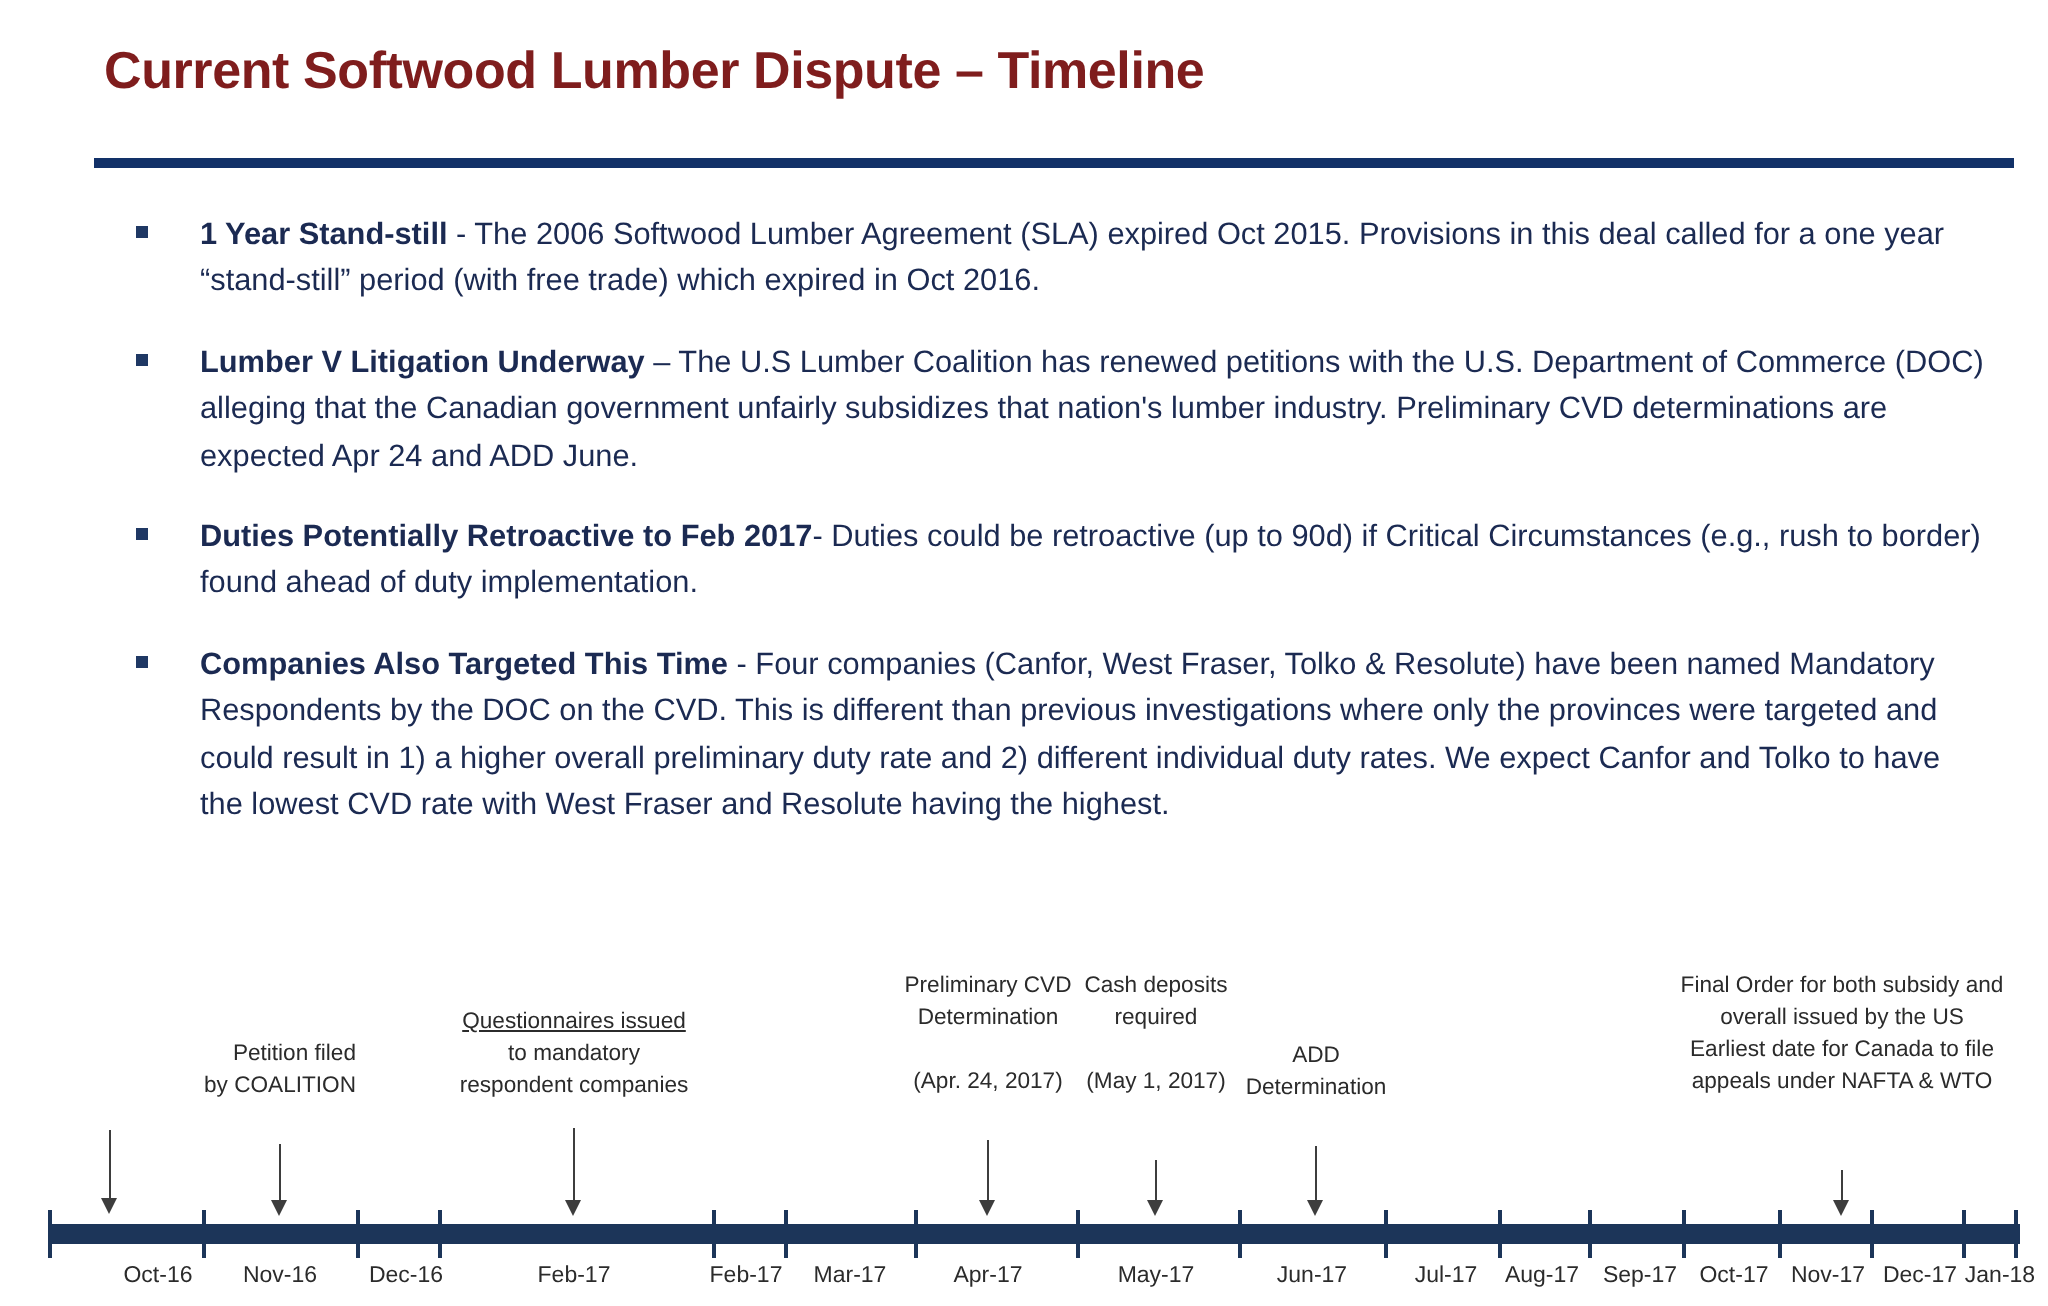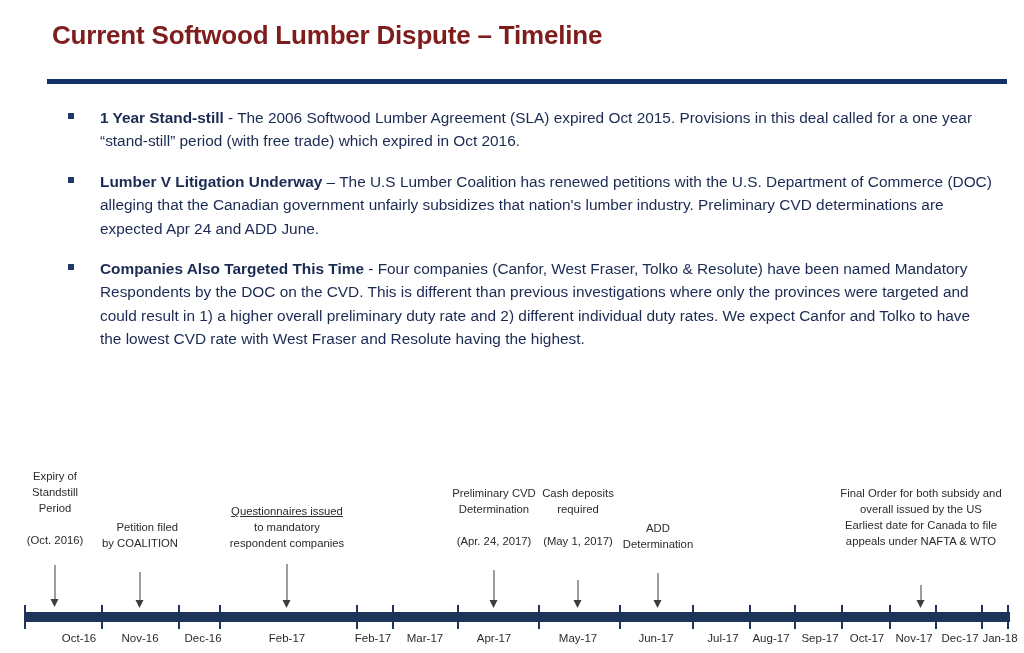--- a/index.html
+++ b/index.html
@@ -132,20 +132,21 @@
 </style>
 </head>
 <body>
 
 <div class="slide-title">Current Softwood Lumber Dispute – Timeline</div>
 <div class="title-rule"></div>
 
 <div class="bullets">
     <div class="bullet-row"><span class="bullet-marker"></span><span class="bullet-lead">1 Year Stand-still</span><span> - The 2006 Softwood Lumber Agreement (SLA) expired Oct 2015. Provisions in this deal called for a one year “stand-still” period (with free trade) which expired in Oct 2016.</span></div>
     <div class="bullet-row"><span class="bullet-marker"></span><span class="bullet-lead">Lumber V Litigation Underway</span><span> – The U.S Lumber Coalition has renewed petitions with the U.S. Department of Commerce (DOC) alleging that the Canadian government unfairly subsidizes that nation's lumber industry. Preliminary CVD determinations are expected Apr 24 and ADD June.</span></div>
+    <div class="bullet-row"><span class="bullet-marker"></span><span class="bullet-lead">Duties Potentially Retroactive to Feb 2017</span><span>- Duties could be retroactive (up to 90d) if Critical Circumstances (e.g., rush to border) found ahead of duty implementation.</span></div>
     <div class="bullet-row"><span class="bullet-marker"></span><span class="bullet-lead">Companies Also Targeted This Time</span><span> - Four companies (Canfor, West Fraser, Tolko &amp; Resolute) have been named Mandatory Respondents by the DOC on the CVD. This is different than previous investigations where only the provinces were targeted and could result in 1) a higher overall preliminary duty rate and 2) different individual duty rates. We expect Canfor and Tolko to have the lowest CVD rate with West Fraser and Resolute having the highest.</span></div>
   </div>
 
 <div class="timeline">
   <div class="axis-bar"></div>
 <div class="tick" style="left: 24px;"></div>
     <div class="tick" style="left: 101px;"></div>
     <div class="tick" style="left: 178px;"></div>
     <div class="tick" style="left: 219px;"></div>
     <div class="tick" style="left: 356px;"></div>
@@ -170,27 +171,20 @@
     <div class="month-label" style="left: 494px;">Apr-17</div>
     <div class="month-label" style="left: 578px;">May-17</div>
     <div class="month-label" style="left: 656px;">Jun-17</div>
     <div class="month-label" style="left: 723px;">Jul-17</div>
     <div class="month-label" style="left: 771px;">Aug-17</div>
     <div class="month-label" style="left: 820px;">Sep-17</div>
     <div class="month-label" style="left: 867px;">Oct-17</div>
     <div class="month-label" style="left: 914px;">Nov-17</div>
     <div class="month-label" style="left: 960px;">Dec-17</div>
     <div class="month-label" style="left: 1000px;">Jan-18</div>
-    <div class="event-label" style="left: 55px; top: 8px;">
-      <span style="display: block;">Expiry of</span>
-      <span style="display: block;">Standstill</span>
-      <span style="display: block;">Period</span>
-      <span class="spacer-line"></span>
-      <span style="display: block;">(Oct. 2016)</span>
-    </div>
     <div class="arrow" style="left: 55px; top: 105px; height: 42px;">
       <div class="shaft" style="height: 35px;"></div>
       <div class="head" style="top: 34px;"></div>
     </div>
     <div class="event-label" style="left: 140px; top: 59px; text-align: right;">
       <span style="display: block;">Petition filed</span>
       <span style="display: block;">by COALITION</span>
     </div>
     <div class="arrow" style="left: 140px; top: 112px; height: 36px;">
       <div class="shaft" style="height: 29px;"></div>

